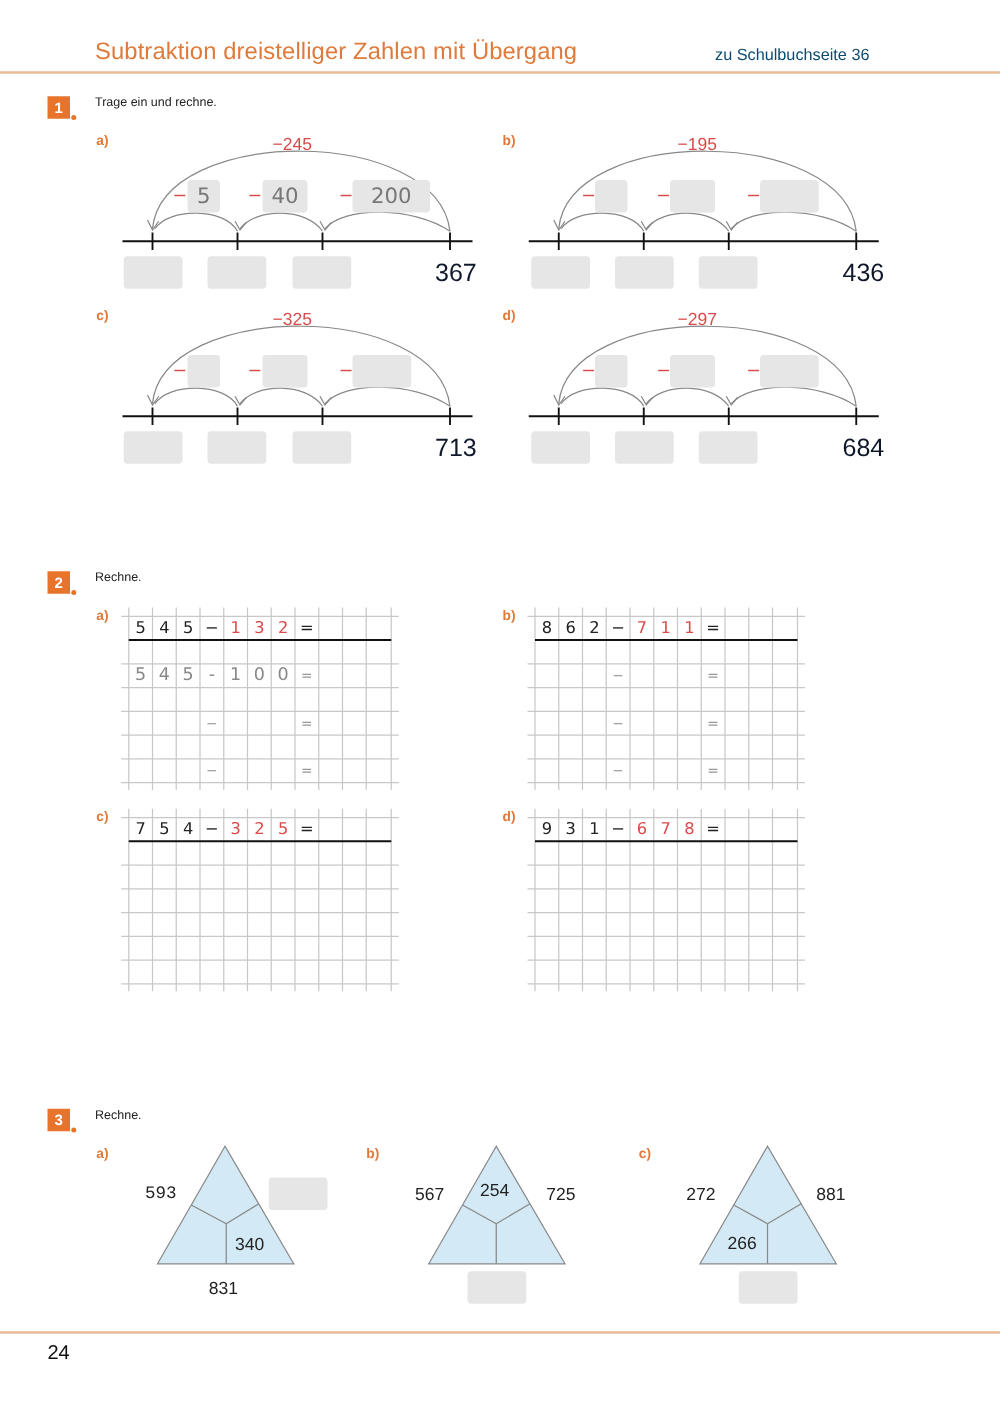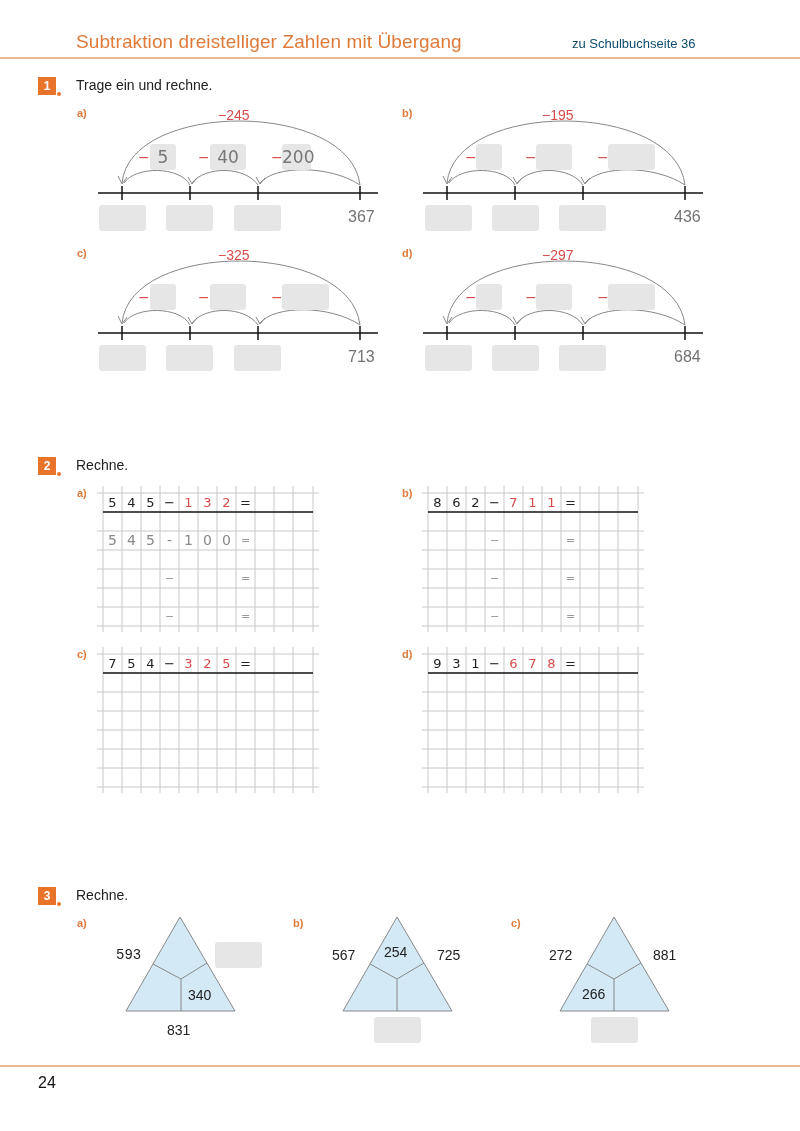--- a/index.html
+++ b/index.html
@@ -4,24 +4,24 @@
 <style>
   * { box-sizing: border-box; margin: 0; padding: 0; }
   html, body { width: 800px; height: 1131px; background: #ffffff; overflow: hidden; }
   body { position: relative; font-family: "DejaVu Sans", sans-serif; color: #222; }
   .abs { position: absolute; }
   .title { left: 76px; top: 31px; font-size: 19px; color: #e07a3a; font-family: "Liberation Sans", sans-serif; letter-spacing: 0.1px; }
   .ref { left: 572px; top: 36px; font-size: 13px; color: #0c4a6e; font-family: "Liberation Sans", sans-serif; }
   .rule { left: 0; width: 800px; height: 2px; background: #e8bb95; }
   .task-num { width: 18px; height: 18px; background: #e8742c; color: #fff; font-size: 12px; font-weight: bold; text-align: center; line-height: 18px; font-family: "Liberation Sans", sans-serif; }
   .task-dot { width: 4px; height: 4px; border-radius: 50%; background: #e8742c; }
-  .task-text { font-size: 14px; color: #222; font-family: "Liberation Sans", sans-serif; }
+  .task-text { font-size: 10px; color: #222; font-family: "Liberation Sans", sans-serif; }
   .sub { font-size: 11px; font-weight: bold; color: #e07a3a; font-family: "Liberation Sans", sans-serif; }
   .box { background: #e6e6e6; border-radius: 3px; }
-  .numtext { font-size: 16px; color: #737373; font-family: "Liberation Sans", sans-serif; }
+  .numtext { font-size: 20px; color: #0f172a; font-family: "Liberation Sans", sans-serif; }
   .jumplabel { font-size: 14px; color: #d94b4b; font-family: "Liberation Sans", sans-serif; }
   .minus { font-size: 14px; color: #d94b4b; }
   .prefilled { font-size: 17px; color: #777; font-family: "DejaVu Sans", sans-serif; text-align: center; line-height: 26px; }
   svg { position: absolute; overflow: visible; }
   .grid-cell { position: absolute; width: 19px; height: 19px; text-align: center; line-height: 19px; font-size: 13px; font-family: "DejaVu Sans", sans-serif; }
   .g-black { color: #222; }
   .g-red { color: #d94b4b; }
   .g-gray { color: #888; font-size: 14px; }
   .g-faint { color: #999; font-size: 11px; }
   .tri-num { font-size: 14px; color: #222; font-family: "Liberation Sans", sans-serif; }
@@ -53,21 +53,21 @@
     <line x1="122" y1="186" x2="122" y2="200" stroke="#111" stroke-width="1.5"></line>
     <line x1="190" y1="186" x2="190" y2="200" stroke="#111" stroke-width="1.5"></line>
     <line x1="258" y1="186" x2="258" y2="200" stroke="#111" stroke-width="1.5"></line>
     <line x1="360" y1="186" x2="360" y2="200" stroke="#111" stroke-width="1.5"></line>
   </svg>
   <span class="abs minus" style="left:138px;top:149px;">−</span>
   <div class="abs box prefilled" style="left:150px;top:144px;width:26px;height:26px;">5</div>
   <span class="abs minus" style="left:198px;top:149px;">−</span>
   <div class="abs box prefilled" style="left:210px;top:144px;width:36px;height:26px;">40</div>
   <span class="abs minus" style="left:271px;top:149px;">−</span>
-  <div class="abs box prefilled" style="left:282px;top:144px;width:29px;height:26px;">200</div>
+  <div class="abs box prefilled" style="left:282px;top:144px;width:62px;height:26px;">200</div>
   <div class="abs box" style="left:99px;top:205px;width:47px;height:26px;"></div>
   <div class="abs box" style="left:166px;top:205px;width:47px;height:26px;"></div>
   <div class="abs box" style="left:234px;top:205px;width:47px;height:26px;"></div>
   <div class="abs numtext" style="left:348px;top:208px;">367</div>
 </div>
 
 <div>
   <div class="abs sub" style="left:402px;top:107px;">b)</div>
   <div class="abs jumplabel" style="left:542px;top:107px;">−195</div>
   <svg style="left:325px;top:0;" width="400" height="240">

